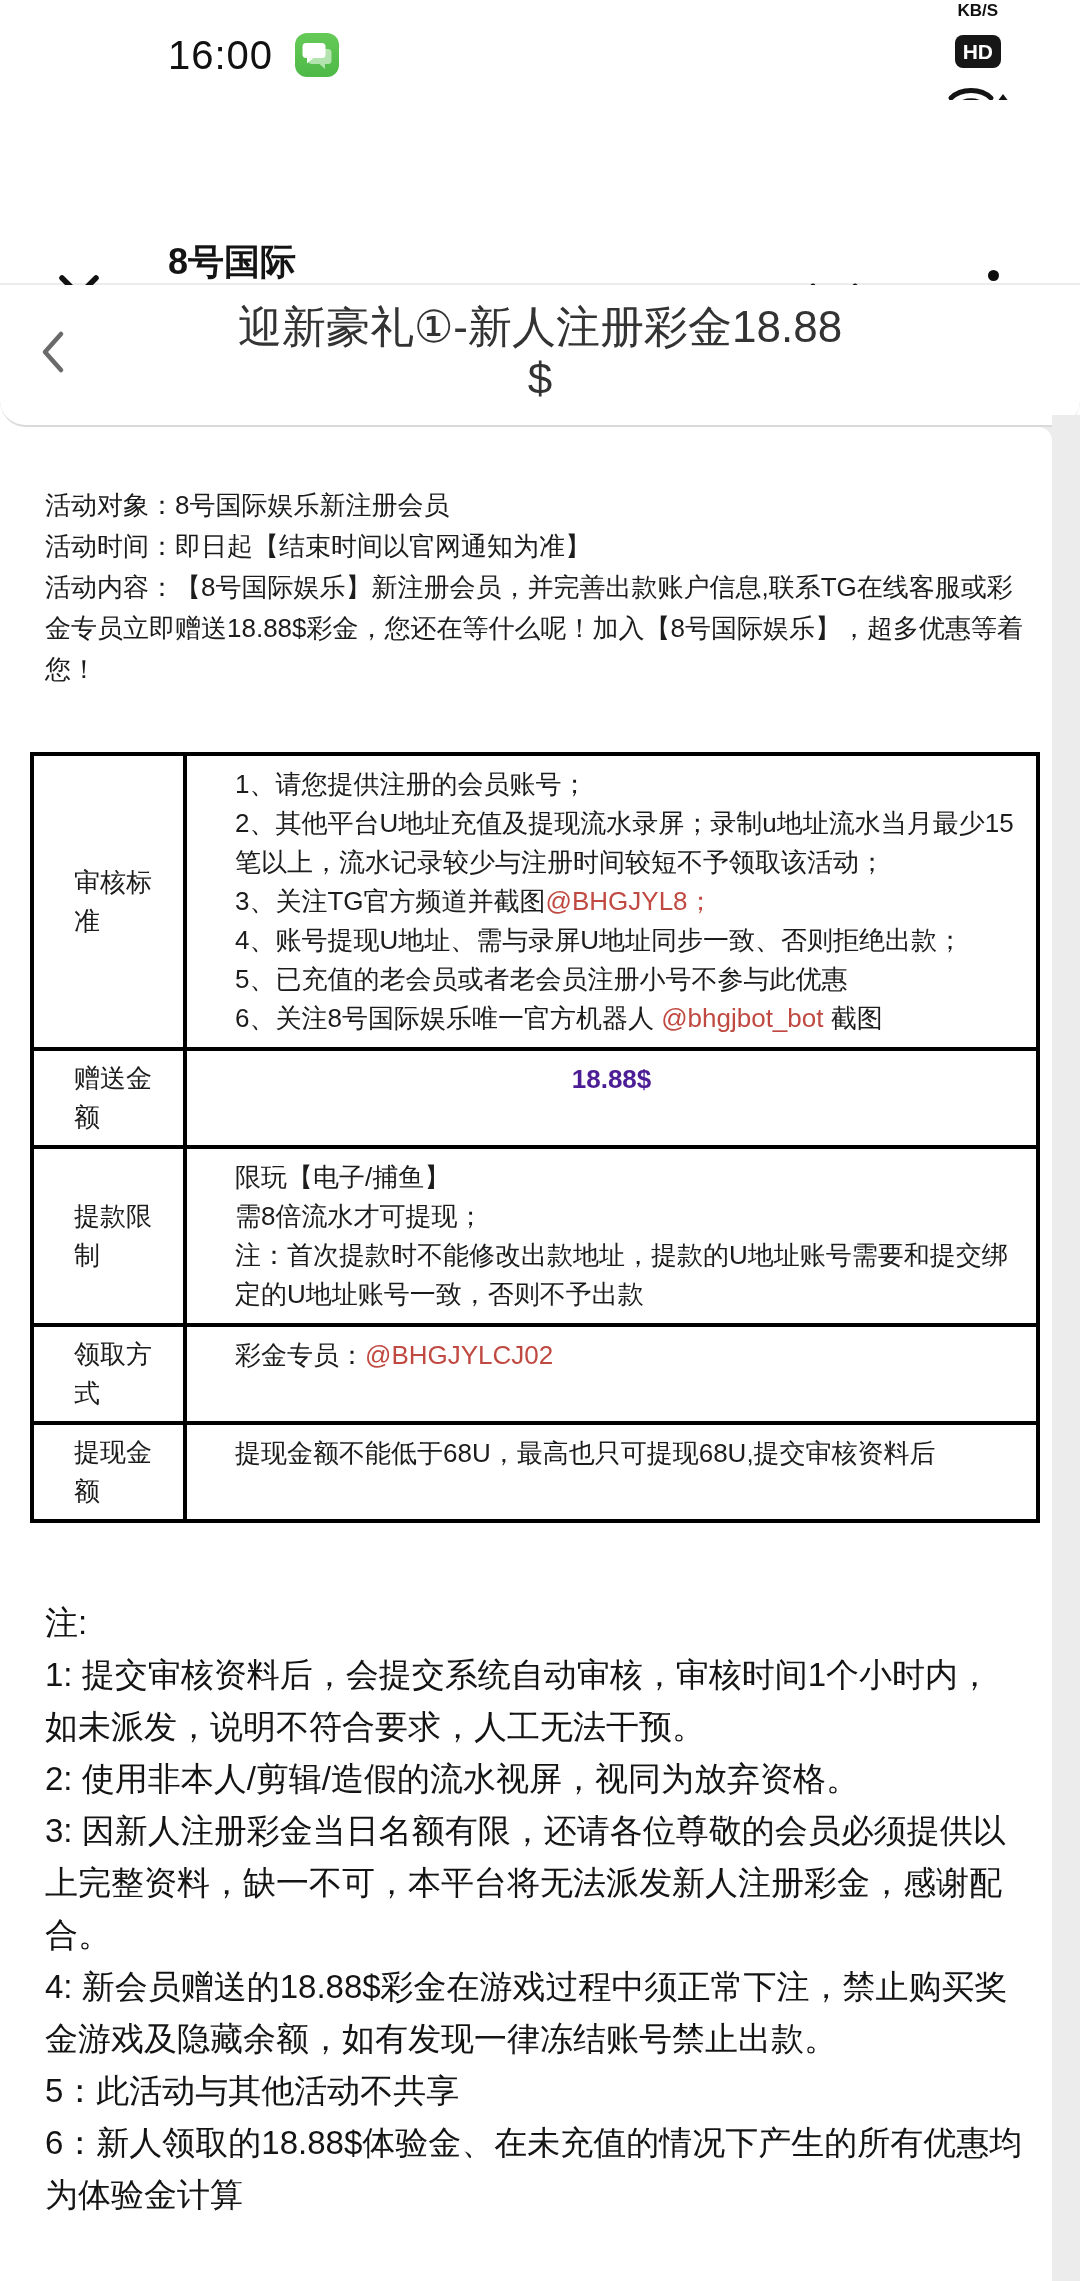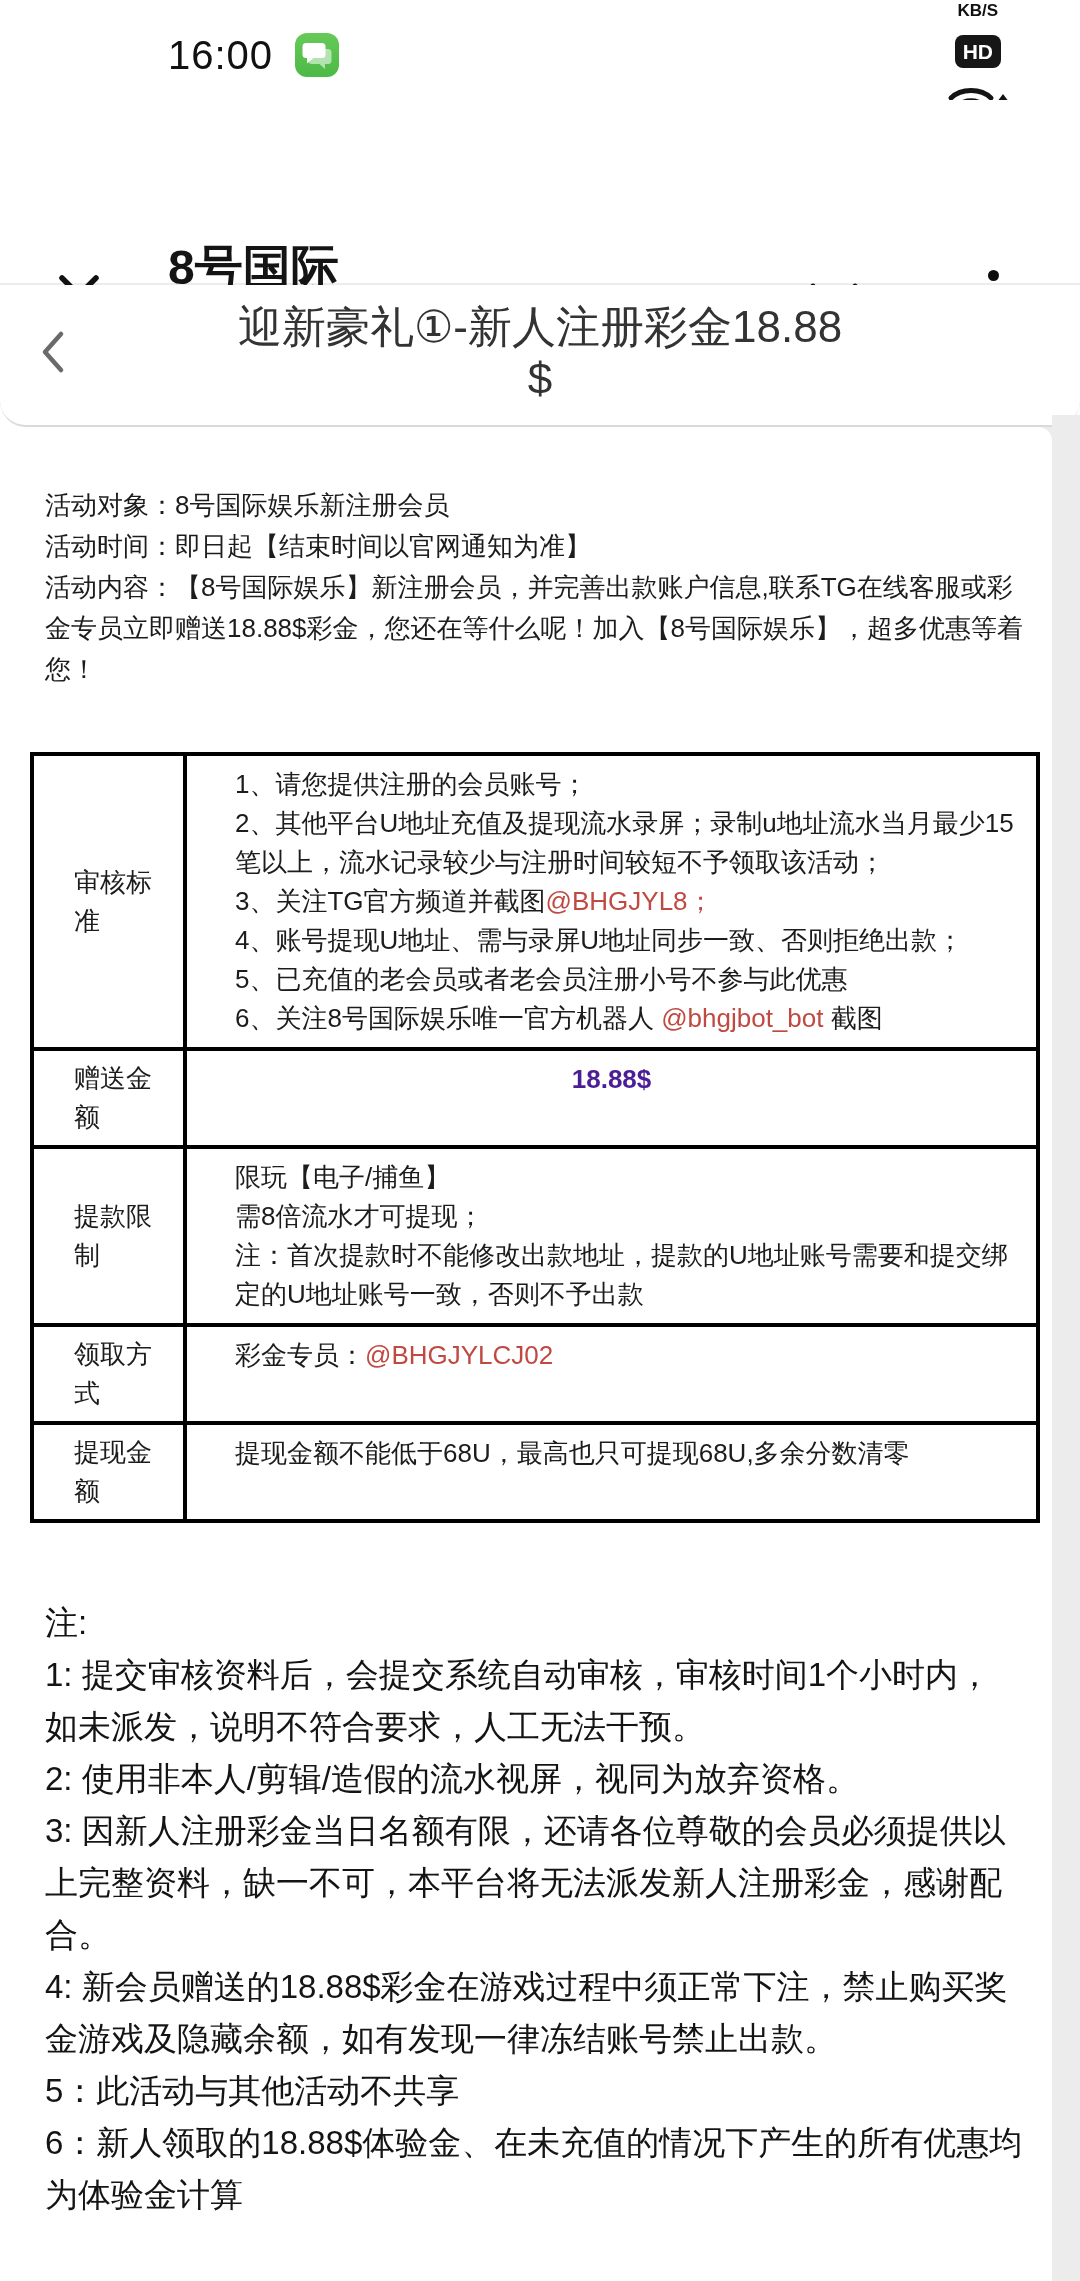--- a/index.html
+++ b/index.html
@@ -53,21 +53,21 @@
   .battery .pct { position:relative; font-size:25px; color:#3a3a3a; }
   .battery-nub { width:5px; height:16px; background:#2e2e2e; border-radius:0 3px 3px 0; margin-left:2px; }
 
   
   .browser-header {
     height:185px; position:relative; background:#fff;
     border-bottom:2px solid #ececec;
   }
   .close-btn { position:absolute; left:56px; top:172px; }
   .bh-titles { position:absolute; left:168px; top:142px; width:600px; }
-  .bh-title { font-size:48px; font-weight:700; color:#141414; line-height:1.1; }
+  .bh-title { font-size:36px; font-weight:700; color:#141414; line-height:1.1; }
   .bh-url-wrap { position:relative; width:430px; height:44px; margin-top:14px; overflow:hidden; }
   .bh-url { font-size:35px; color:#8a8a8a; white-space:nowrap; }
   .bh-url-wrap::after {
     content:""; position:absolute; top:0; right:0; width:90px; height:100%;
     background:linear-gradient(90deg, rgba(255,255,255,0), #fff 85%);
   }
   .chevron-btn { position:absolute; left:808px; top:182px; }
   .menu-btn { position:absolute; left:988px; top:170px; display:flex; flex-direction:column; gap:9px; }
   .menu-btn i { width:11px; height:11px; border-radius:50%; background:#0d0d0d; }
 
@@ -230,21 +230,21 @@
         </td>
       </tr>
       <tr>
         <td class="lab">领取方式</td>
         <td class="val">
           <span>彩金专员：</span><a class="redlink">@BHGJYLCJ02</a>
         </td>
       </tr>
       <tr>
         <td class="lab">提现金额</td>
-        <td class="val">提现金额不能低于68U，最高也只可提现68U,多余分数清零</td>
+        <td class="val">提现金额不能低于68U，最高也只可提现68U,提交审核资料后</td>
       </tr>
     </tbody>
       </table>
 
     <div class="notes">
       <p>注:</p>
       <p>1: 提交审核资料后，会提交系统自动审核，审核时间1个小时内，如未派发，说明不符合要求，人工无法干预。</p>
       <p>2: 使用非本人/剪辑/造假的流水视屏，视同为放弃资格。</p>
       <p>3: 因新人注册彩金当日名额有限，还请各位尊敬的会员必须提供以上完整资料，缺一不可，本平台将无法派发新人注册彩金，感谢配合。</p>
       <p>4: 新会员赠送的18.88$彩金在游戏过程中须正常下注，禁止购买奖金游戏及隐藏余额，如有发现一律冻结账号禁止出款。</p>

